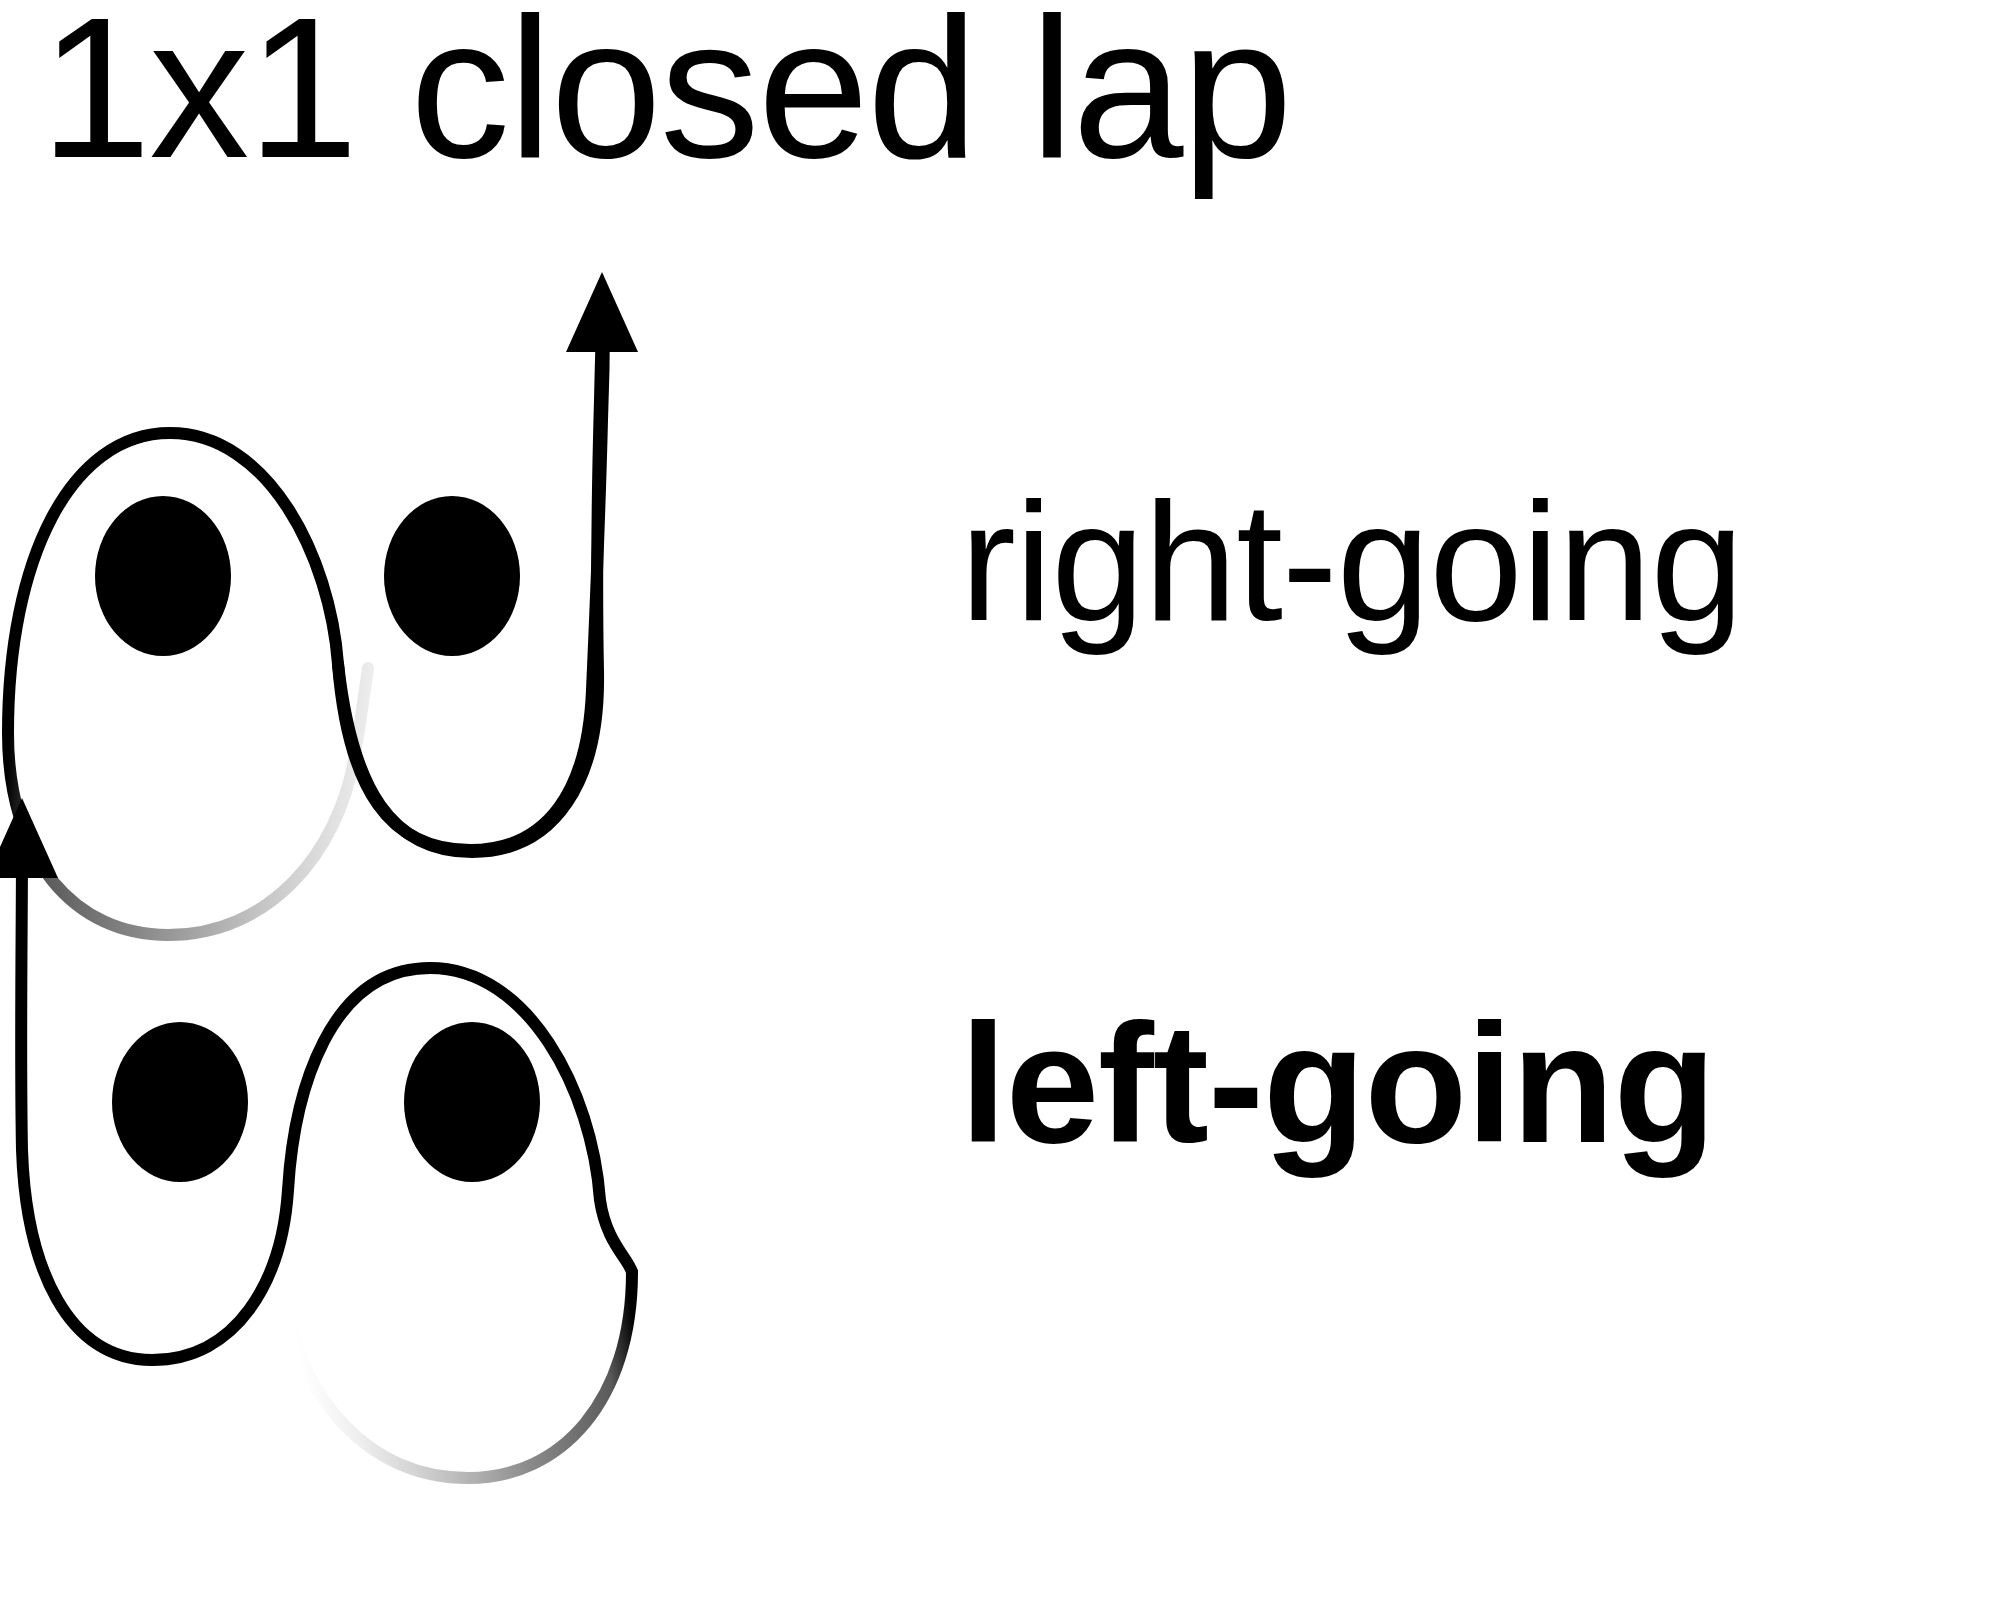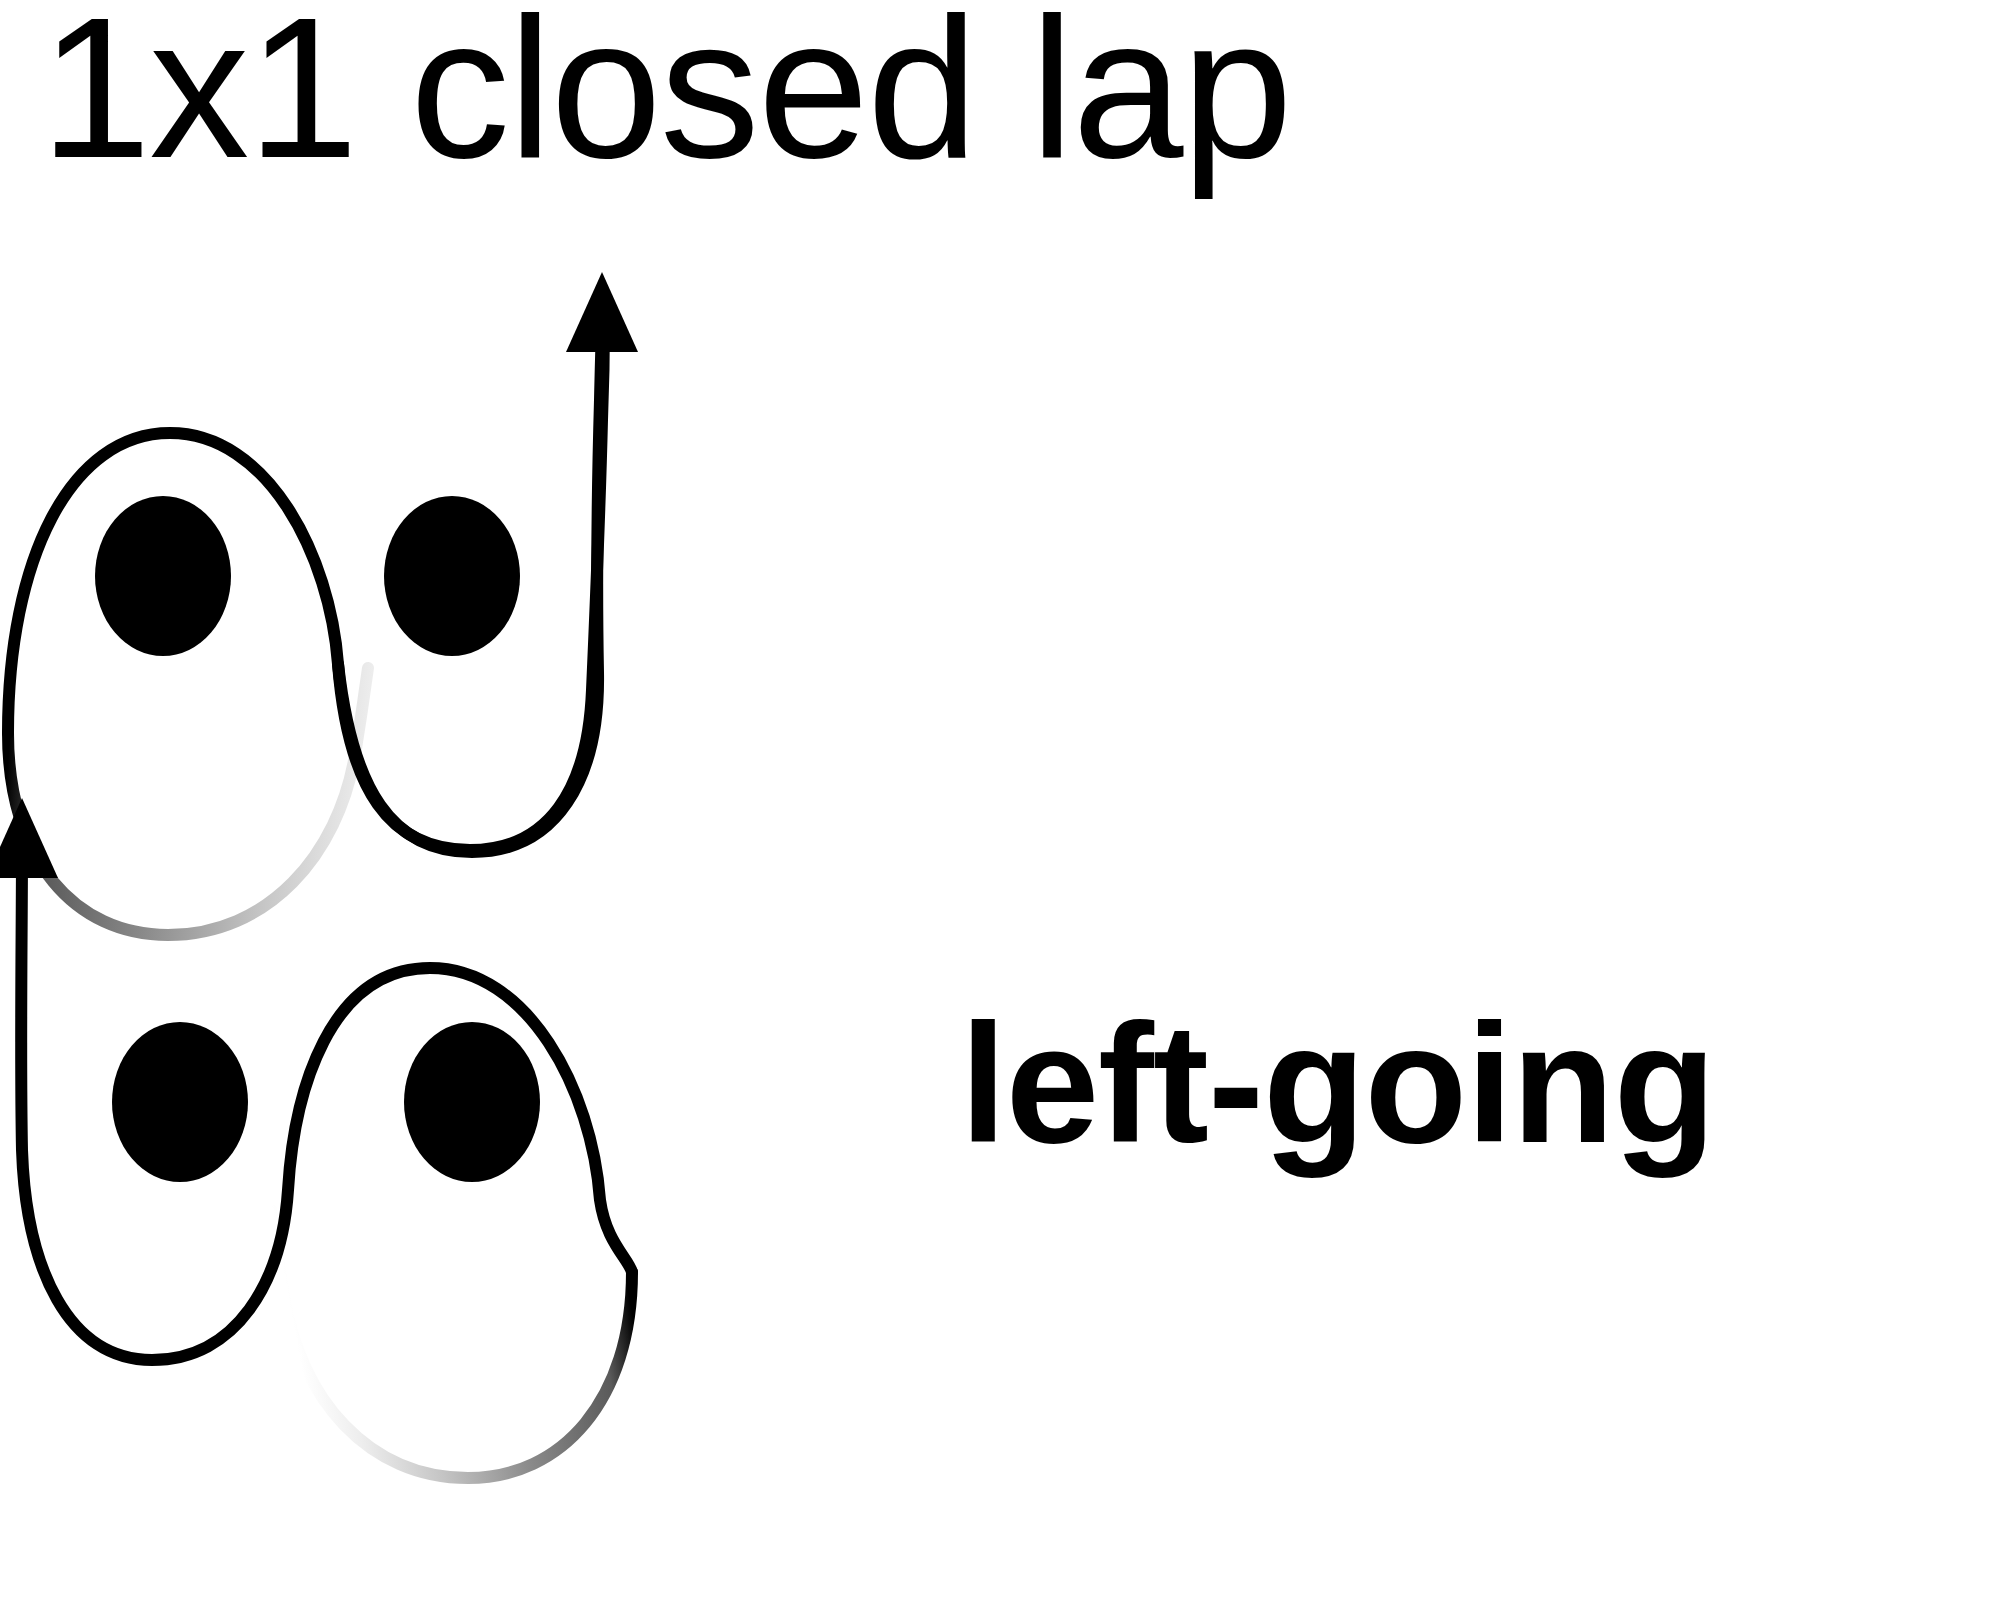--- a/index.html
+++ b/index.html
@@ -136,16 +136,17 @@
                C 606,1242 628,1258 632,1272" fill="none" stroke="#000000" stroke-width="12" stroke-linecap="round" stroke-linejoin="round"></path>
 
       <polygon points="22,798 58,878 -14,878" fill="#000000"></polygon>
 
       <ellipse cx="180" cy="1102" rx="68" ry="80" fill="#000000"></ellipse>
 
       <ellipse cx="472" cy="1102" rx="68" ry="80" fill="#000000"></ellipse>
     </g>
   </svg>
 
+  <div class="row-label" id="label-right-going">right-going</div>
 
   <div class="row-label" id="label-left-going">left-going</div>
 
 </div>
 
 </body></html>

